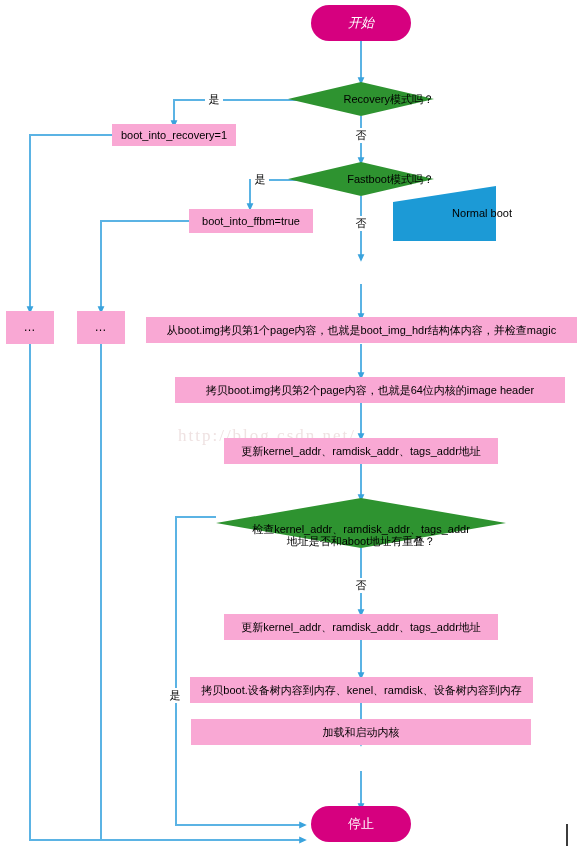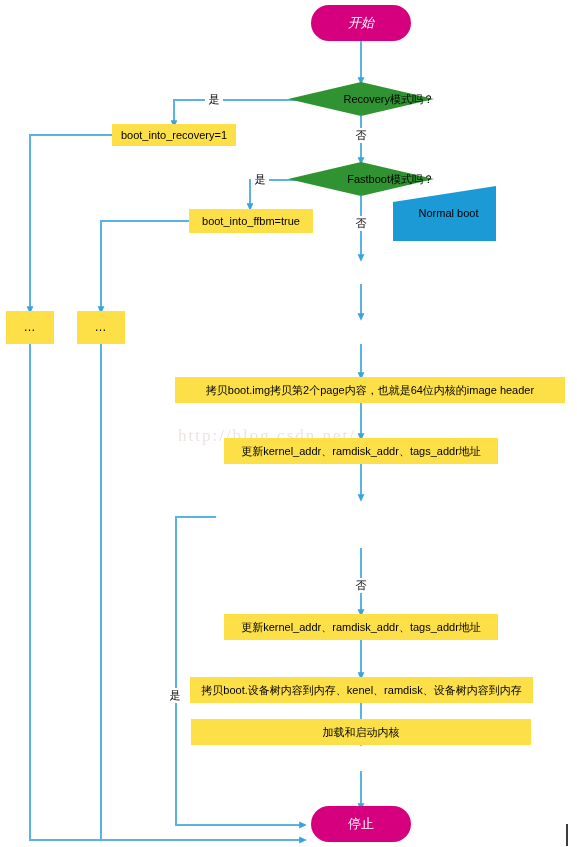--- a/index.html
+++ b/index.html
@@ -3,33 +3,33 @@
 <meta charset="utf-8">
 <style>
   html,body{margin:0;padding:0;background:#ffffff;}
   body{width:577px;height:847px;position:relative;overflow:hidden;
        font-family:"Liberation Sans","DejaVu Sans",sans-serif;}
   #stage{position:absolute;left:0;top:0;width:577px;height:847px;}
   svg#wires{position:absolute;left:0;top:0;width:577px;height:847px;}
 
   .node{position:absolute;box-sizing:border-box;display:flex;align-items:center;
         justify-content:center;text-align:center;line-height:1.15;}
-  .proc{background:#fde047;color:#000000;font-size:11px;}
+  .proc{background:#f9a8d4;color:#000000;font-size:11px;}
   .term{background:#d6007f;color:#ffffff;font-size:13px;border-radius:18px;}
   .dec{color:#000000;font-size:11px;background:transparent;justify-content:flex-end;}
   .dec .dectext{position:relative;z-index:2;}
   .dec .diamondshape{position:absolute;left:0;top:0;width:100%;height:100%;z-index:1;}
   .ellipsis{font-size:12px;color:#000;letter-spacing:1px;}
   .edgelabel{position:absolute;font-size:11px;color:#000;background:#ffffff;
              padding:0 1px;text-align:center;}
   .watermark{position:absolute;font-family:"Liberation Serif","DejaVu Serif",serif;
              font-size:17px;color:#efe2e2;letter-spacing:2px;white-space:nowrap;
              z-index:0;}
   .trapwrap{position:absolute;}
-  .trapwrap .tlabel{position:absolute;left:4px;width:100%;text-align:center;
+  .trapwrap .tlabel{position:absolute;left:16px;width:100%;text-align:right;
                     font-size:11px;color:#000;z-index:2;}
   .cursor-mark{position:absolute;width:2px;background:#3c3c3c;}
 </style>
 </head>
 <body>
 
 <div id="stage">
 
   <div class="watermark" style="left:178px;top:426px;">http://blog.csdn.net/</div>
 
@@ -113,29 +113,39 @@
   </div>
 
 
   <div class="node proc ellipsis" style="left:6px;top:311px;width:48px;height:33px;">
     <span>…</span>
   </div>
   <div class="node proc ellipsis" style="left:77px;top:311px;width:48px;height:33px;">
     <span>…</span>
   </div>
 
+  <div class="node proc" style="left:146px;top:317px;width:431px;height:26px;">
+    <span>从boot.img拷贝第1个page内容，也就是boot_img_hdr结构体内容，并检查magic</span>
+  </div>
 
   <div class="node proc" style="left:175px;top:377px;width:390px;height:26px;">
     <span>拷贝boot.img拷贝第2个page内容，也就是64位内核的image header</span>
   </div>
 
   <div class="node proc" style="left:224px;top:438px;width:274px;height:26px;">
     <span>更新kernel_addr、ramdisk_addr、tags_addr地址</span>
   </div>
 
+  <div class="node dec" style="left:216px;top:498px;width:290px;height:50px;flex-direction:column;">
+    <svg class="diamondshape" viewBox="0 0 290 50" preserveAspectRatio="none">
+      <polygon points="145,0 290,25 145,50 0,25" fill="#2e9330"></polygon>
+    </svg>
+    <span class="dectext">检查kernel_addr、ramdisk_addr、tags_addr</span>
+    <span class="dectext">地址是否和aboot地址有重叠？</span>
+  </div>
 
   <div class="node proc" style="left:224px;top:614px;width:274px;height:26px;">
     <span>更新kernel_addr、ramdisk_addr、tags_addr地址</span>
   </div>
 
   <div class="node proc" style="left:190px;top:677px;width:343px;height:26px;">
     <span>拷贝boot.设备树内容到内存、kenel、ramdisk、设备树内容到内存</span>
   </div>
 
   <div class="node proc" style="left:191px;top:719px;width:340px;height:26px;">

